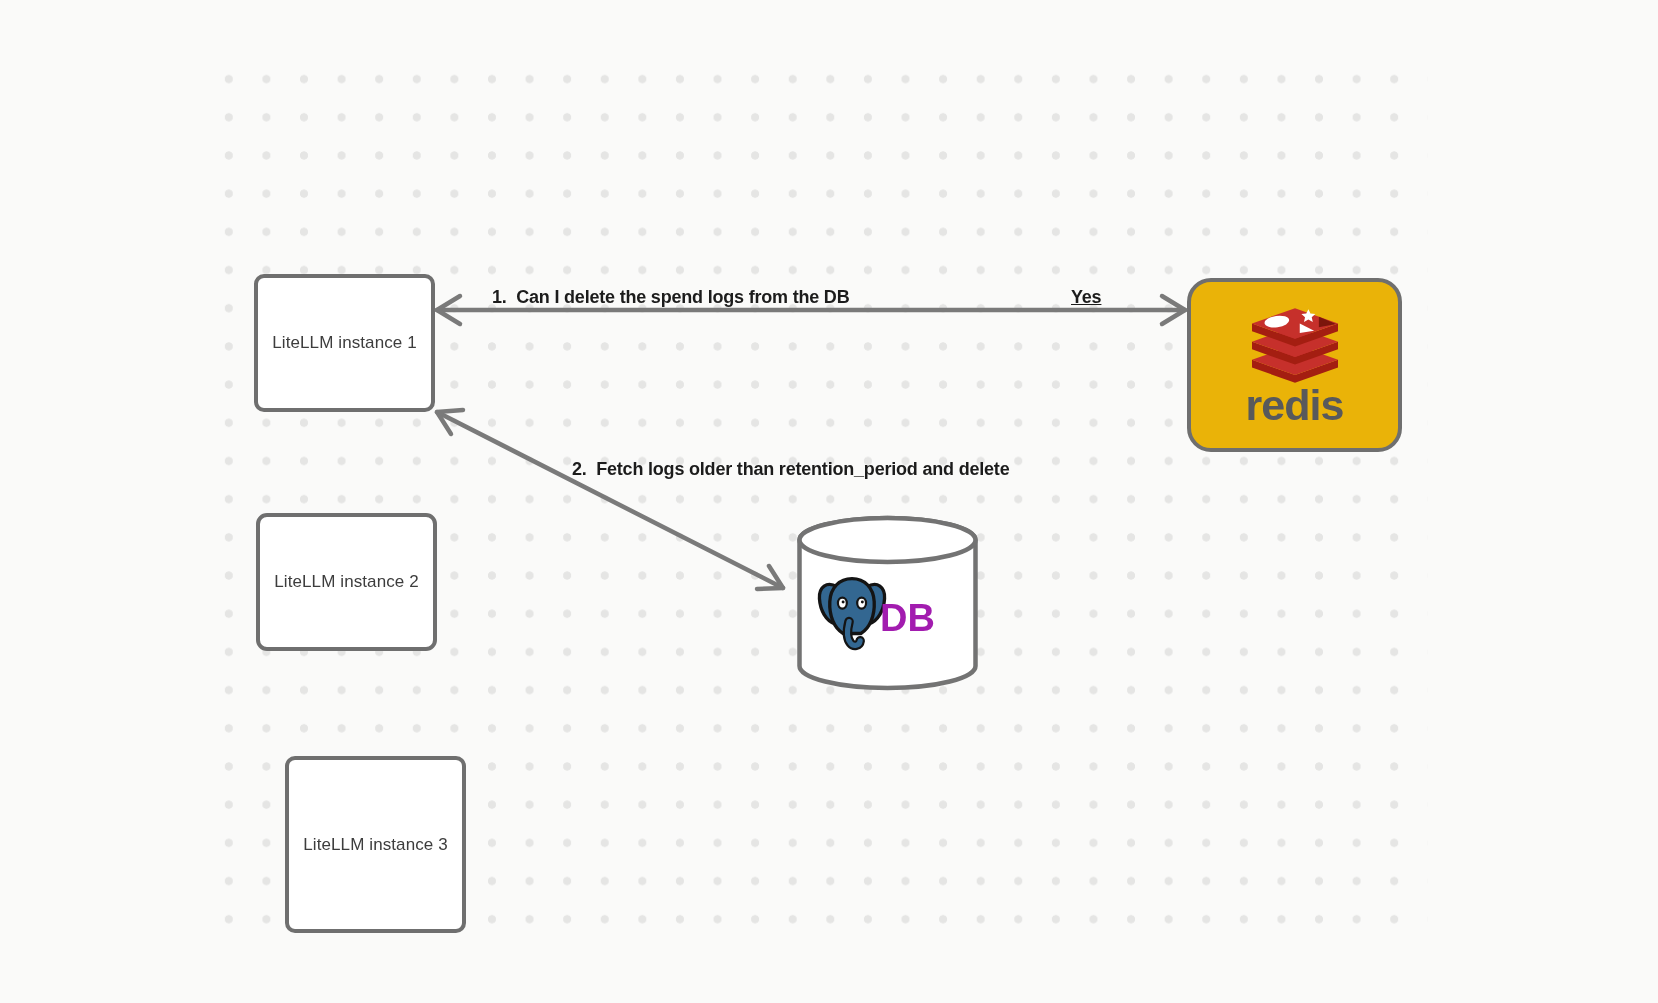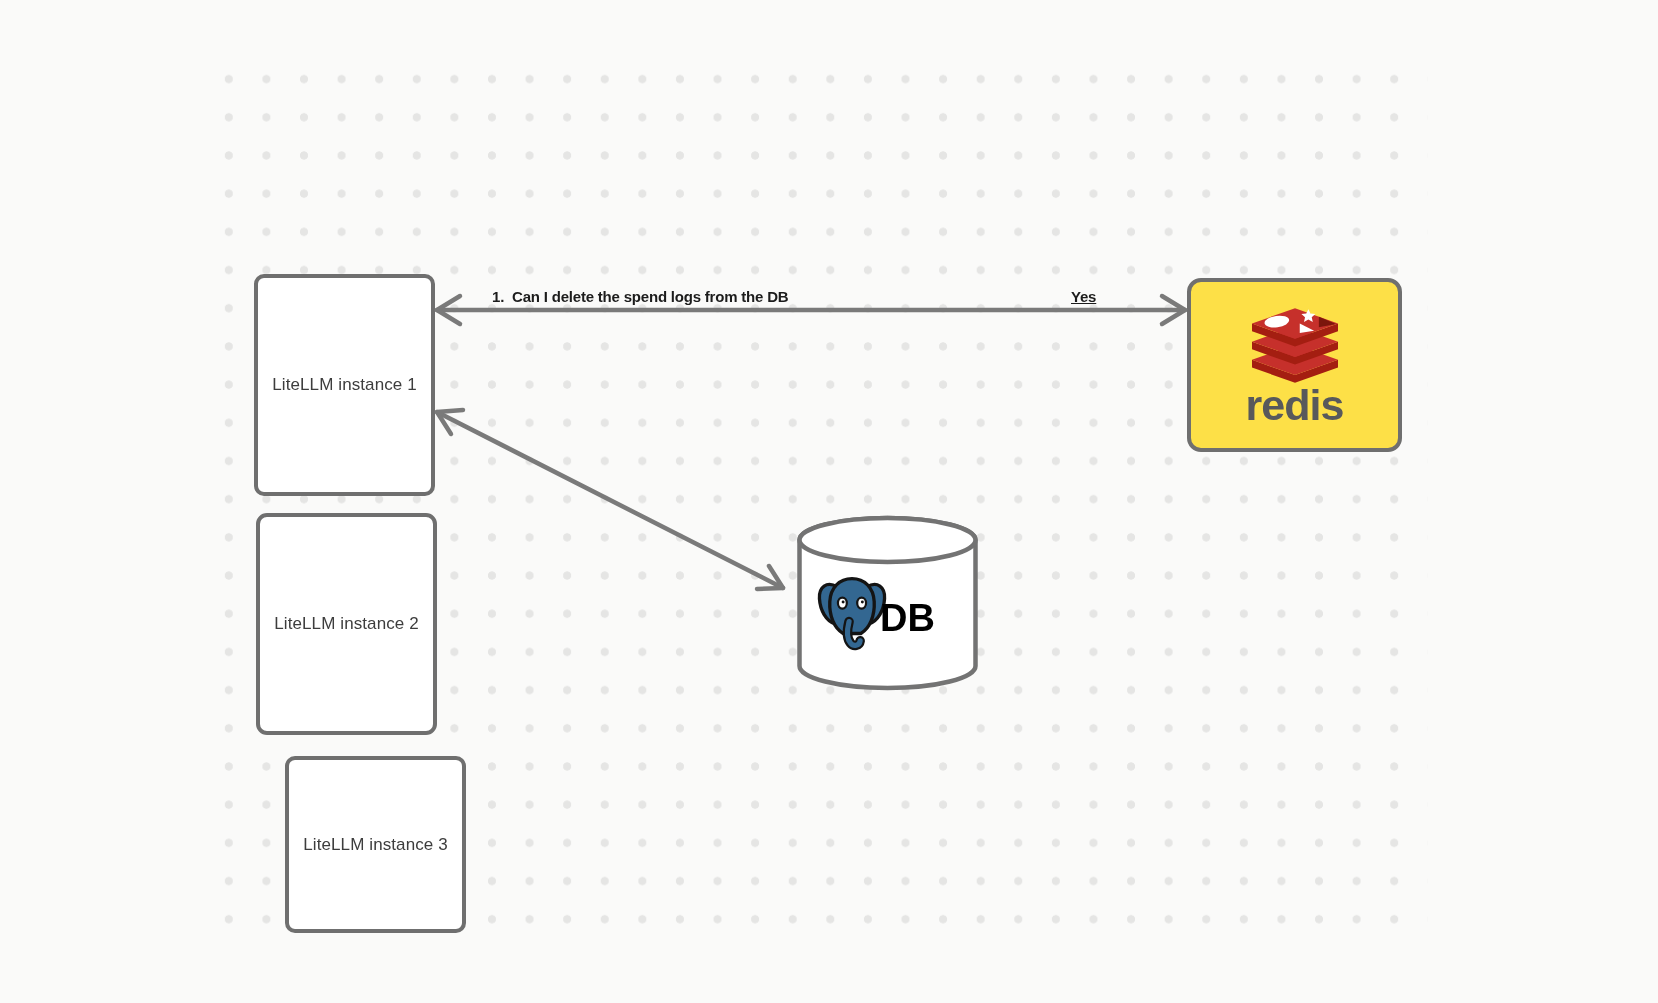--- a/index.html
+++ b/index.html
@@ -9,55 +9,55 @@
     background:#fafaf9;
     overflow:hidden;
     font-family:"Liberation Sans",sans-serif;
   }
   .dot-grid{
     position:absolute;left:210px;top:60px;width:1218px;height:878px;
     background-image:radial-gradient(circle,#e5e5e4 3.8px,rgba(0,0,0,0) 4.4px);
     background-size:37.6px 38.2px;
   }
   .lite-box{
-    position:absolute;width:181px;height:222px;
+    position:absolute;width:181px;height:138px;
     box-sizing:border-box;
     background:#ffffff;
     border:4px solid #6f6f6f;
     border-radius:10px;
     display:flex;align-items:center;justify-content:center;
     font-size:17px;color:#3d3d3d;letter-spacing:0.1px;
   }
   #box1{left:254px;top:274px;}
   #box2{left:256px;top:513px;border-radius:11px;}
   #box3{left:257px;top:756px;height:177px;margin-left:28px;}
   .redis-node{
     position:absolute;left:1187px;top:278px;width:215px;height:174px;
     box-sizing:border-box;
-    background:#fde047;border:4px solid #6f6f6f;border-radius:14px;
+    background:#eab308;border:4px solid #6f6f6f;border-radius:24px;
     display:flex;flex-direction:column;align-items:center;justify-content:center;
     padding-top:4px;
   }
   .redis-wordmark{
     font-size:43px;font-weight:700;color:#58595b;line-height:1;
     letter-spacing:-1px;margin-top:1px;
   }
   .arrow-layer{position:absolute;left:0;top:0;pointer-events:none;}
   .edge-label{
     position:absolute;
-    font-size:15px;font-weight:700;color:#1c1c1c;
+    font-size:18px;font-weight:700;color:#1c1c1c;
     white-space:pre;line-height:26px;letter-spacing:-0.2px;
   }
   #edge1-label{left:492px;top:284px;}
   #edge1-response{left:1071px;top:284px;text-decoration:underline;}
   #edge2-label{left:572px;top:456px;}
   .cylinder-wrap{position:absolute;left:795px;top:515px;width:185px;height:176px;}
   .db-label{
     position:absolute;left:880px;top:599px;
-    font-size:38px;font-weight:600;color:#000000;line-height:1;
+    font-size:38px;font-weight:600;color:#a21caf;line-height:1;
   }
 </style>
 </head>
 <body>
 
 <div class="canvas">
 
   <div class="dot-grid"></div>
 
   <div class="lite-box" id="box1">
@@ -121,14 +121,15 @@
       <g>
         <path d="M437 412 L783 588"></path>
         <path d="M463 410 L437 412 L451 434"></path>
         <path d="M757 589 L783 588 L769 566"></path>
       </g>
     </g>
   </svg>
 
   <div class="edge-label" id="edge1-label">1.  Can I delete the spend logs from the DB</div>
   <div class="edge-label" id="edge1-response">Yes</div>
+  <div class="edge-label" id="edge2-label">2.  Fetch logs older than retention_period and delete</div>
 
 </div>
 
 </body></html>

